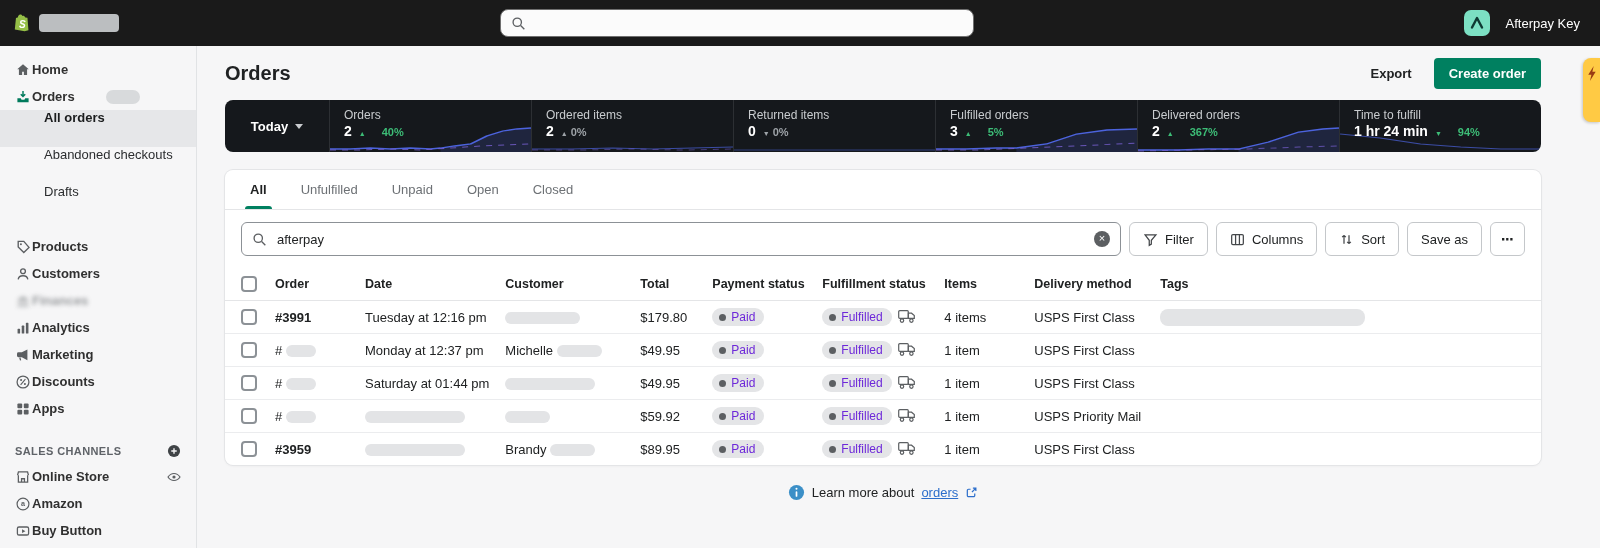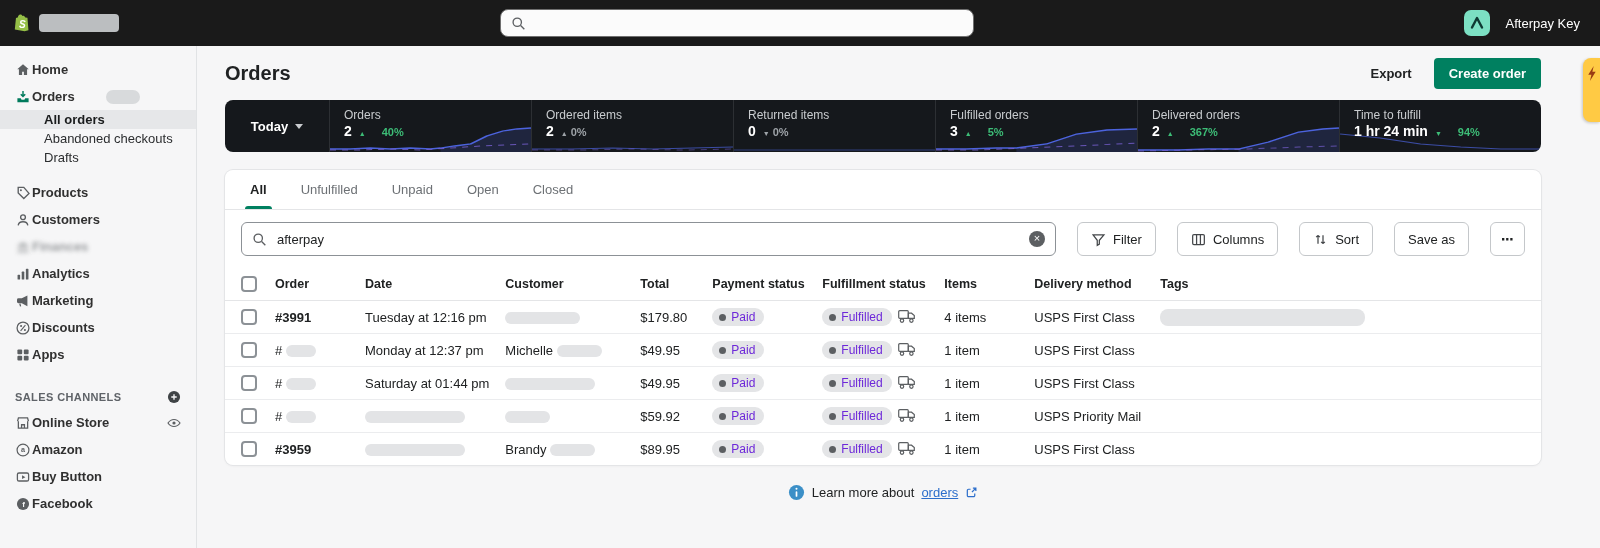--- a/index.html
+++ b/index.html
@@ -21,21 +21,21 @@
   .topbar-right { margin-left:auto; display:flex; align-items:center; gap:16px;
     color:#ffffff; font-size:13px; font-weight:500; cursor:pointer;justify-content:flex-end; }
   
   .sidebar { position:absolute; top:46px; left:0; bottom:0; width:197px;
     background:#f6f6f7; border-right:1px solid #e1e3e5; padding-top:10px; font-size:13px; }
   .nav-item { display:flex; align-items:center; gap:1px; height:27px; padding:0 14px;
     font-weight:600; color:#303030; cursor:pointer; }
   .nav-item .nlabel { white-space:nowrap; }
   .nicon { width:17px; height:17px; display:flex; align-items:center; justify-content:center; flex:none; }
   .nav-badge { width:34px; height:14px; border-radius:7px; background:#d8dadc; margin-left:30px; }
-  .sub-item { height:19px; display:flex; align-items:center; padding-left:44px;
+  .sub-item { height:37px; display:flex; padding-left:44px;
     font-weight:400; color:#2b2d2f; cursor:pointer; }
   .sub-item.active { background:#e6e7e9; font-weight:700; color:#1a1c1d; }
   .nav-gap { height:12px; }
   .blurred { filter: blur(2px); opacity:.75; }
   .section-head { margin-top:17px; height:24px; display:flex; align-items:center;
     justify-content:space-between; padding:0 14px 0 15px; font-size:11px; font-weight:700;
     letter-spacing:.4px; color:#5f6368; }
   .plus-btn { cursor:pointer; display:flex; }
   
   .content { position:absolute; left:225px; top:46px; width:1316px; }
@@ -63,21 +63,21 @@
   .m-arrow { font-size:7px; }
   .spark { position:absolute; left:0; right:0; bottom:0; width:100%; height:28px; z-index:1; }
   
   .card { margin-top:18px; background:#fff; border-radius:8px;
     box-shadow:0 0 0 1px #e4e5e7, 0 1px 3px rgba(0,0,0,.06); overflow:hidden; }
   .tabs { display:flex; padding:0 8px; border-bottom:1px solid #e4e5e7; height:40px; }
   .tab { padding:0 17px; line-height:40px; font-size:13px; color:#6d7175; cursor:pointer; position:relative; }
   .tab.active { color:#202223; font-weight:700; }
   .tab.active::after { content:""; position:absolute; left:12px; right:12px; bottom:0; height:3px;
     background:#008060; border-radius:3px 3px 0 0; }
-  .filter-row { display:flex; gap:21px; padding:12px 16px; align-items:center; }
+  .filter-row { display:flex; gap:8px; padding:12px 16px; align-items:center; }
   .search-box { flex:1; height:34px; border:1px solid #8c9196; border-radius:6px;
     display:flex; align-items:center; gap:8px; padding:0 10px; }
   .search-box input { border:none; outline:none; flex:1; font-size:13px; color:#202223; font-family:inherit; }
   .clear-btn { width:16px; height:16px; border-radius:50%; background:#5c5f62; color:#fff;
     font-size:11px; line-height:15px; text-align:center; cursor:pointer; flex:none; }
   .btn { height:34px; background:#fff; border:1px solid #c4c7ca; border-radius:6px;
     display:inline-flex; align-items:center; gap:7px; padding:0 13px; font-size:13px;
     font-weight:500; color:#202223; cursor:pointer; font-family:inherit; white-space:nowrap; }
   .btn.more { padding:0 10px; font-weight:700; }
   

